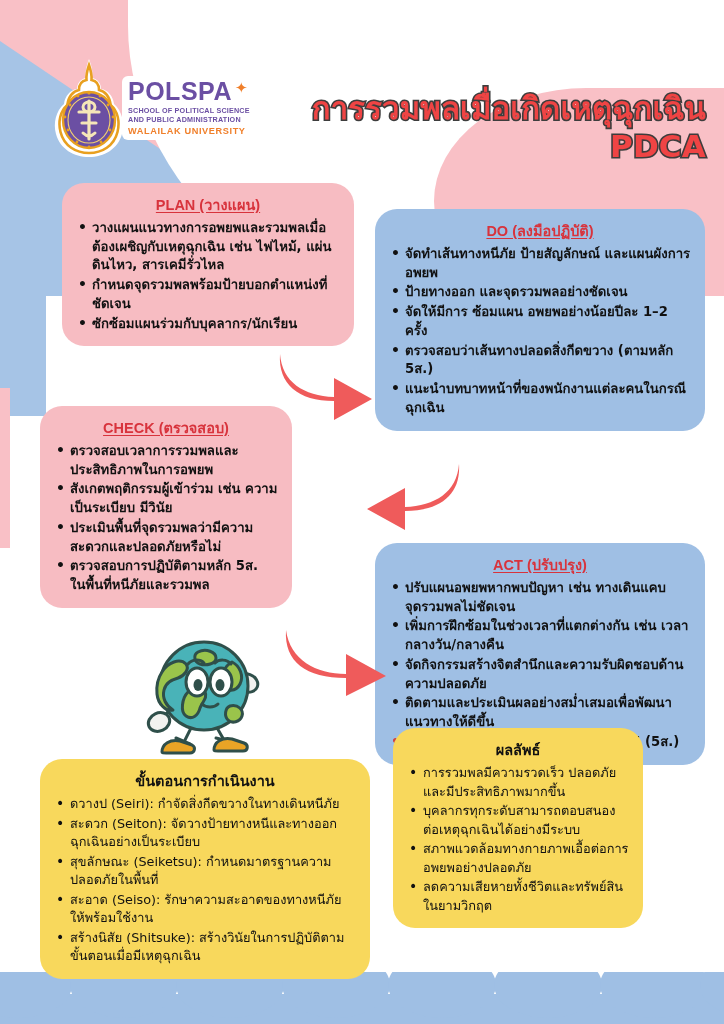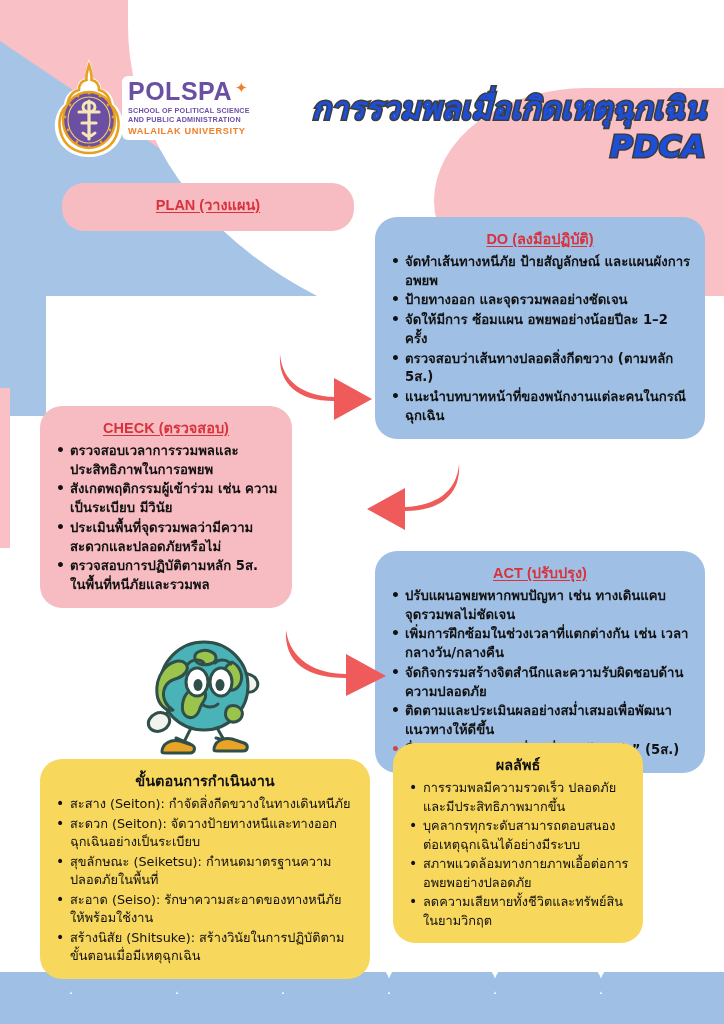--- a/index.html
+++ b/index.html
@@ -91,38 +91,38 @@
   }
   .logo-uni {
     font-size: 9.2px; font-weight: bold; color: #f07f2a;
     letter-spacing: 0.6px; margin-top: 2px;
   }
 
   .poster-title {
     position: absolute; right: 18px; top: 90px;
     width: 500px; text-align: right;
     font-family: "DejaVu Sans", sans-serif;
-    font-weight: bold; font-style: italic;
+    font-weight: bold; 
     font-size: 31px; line-height: 1.22;
-    color: #1d4ed8;
+    color: #ef4444;
     -webkit-text-stroke: 3.2px #3d3d3d;
     paint-order: stroke fill;
     letter-spacing: 0.2px;
   }
   .poster-title .line2 { display: block; }
 
   
   .card {
     position: absolute; z-index: 6;
     border-radius: 22px;
     padding: 10px 14px 12px 14px;
     color: #111111;
   }
   .card.pink { background: #f7bcc2; }
-  .card.blue { background: #9fbfe4; margin-top: 8px; }
+  .card.blue { background: #9fbfe4; }
   .card.yellow { background: #f8d85c; }
 
   .card h2 {
     text-align: center;
     font-size: 14.5px; font-weight: bold;
     color: #d8333c;
     text-decoration: underline;
     text-underline-offset: 2px;
     margin-bottom: 3px;
     font-family: Liberation Sans, sans-serif;
@@ -149,21 +149,21 @@
     font-size: 12.8px;
     line-height: 1.45;
   }
   .card li.accent-dot::before { color: #c44; }
 
   #card-plan  { left: 62px;  top: 183px; width: 292px; }
   #card-do    { left: 375px; top: 209px; width: 330px; }
   #card-check { left: 40px;  top: 406px; width: 252px; }
   #card-act   { left: 375px; top: 543px; width: 330px; }
   #card-steps { left: 40px;  top: 759px; width: 330px; }
-  #card-result{ left: 393px; top: 743px; width: 250px; }
+  #card-result{ left: 393px; top: 728px; width: 250px; }
 
   
   .arrow { position: absolute; z-index: 7; }
   #arrow-1 { left: 272px; top: 352px; }
   #arrow-2 { left: 363px; top: 462px; }
   #arrow-3 { left: 282px; top: 626px; }
 
   
   #mascot { position: absolute; left: 140px; top: 638px; z-index: 7; }
 </style>
@@ -242,20 +242,25 @@
     </div>
 
     <div class="poster-title">
       <span>การรวมพลเมื่อเกิดเหตุฉุกเฉิน</span>
       <span class="line2">PDCA</span>
     </div>
   </div>
 
   <div class="card pink" id="card-plan">
     <h2>PLAN (วางแผน)</h2>
+    <ul>
+      <li>วางแผนแนวทางการอพยพและรวมพลเมื่อต้องเผชิญกับเหตุฉุกเฉิน เช่น ไฟไหม้, แผ่นดินไหว, สารเคมีรั่วไหล</li>
+      <li>กำหนดจุดรวมพลพร้อมป้ายบอกตำแหน่งที่ชัดเจน</li>
+      <li>ซักซ้อมแผนร่วมกับบุคลากร/นักเรียน</li>
+    </ul>
   </div>
 
   <div class="card blue" id="card-do">
     <h2>DO (ลงมือปฏิบัติ)</h2>
     <ul>
       <li>จัดทำเส้นทางหนีภัย ป้ายสัญลักษณ์ และแผนผังการอพยพ</li>
       <li>ป้ายทางออก และจุดรวมพลอย่างชัดเจน</li>
       <li>จัดให้มีการ ซ้อมแผน อพยพอย่างน้อยปีละ 1–2 ครั้ง</li>
       <li>ตรวจสอบว่าเส้นทางปลอดสิ่งกีดขวาง (ตามหลัก 5ส.)</li>
       <li>แนะนำบทบาทหน้าที่ของพนักงานแต่ละคนในกรณีฉุกเฉิน</li>
@@ -279,21 +284,21 @@
       <li>เพิ่มการฝึกซ้อมในช่วงเวลาที่แตกต่างกัน เช่น เวลากลางวัน/กลางคืน</li>
       <li>จัดกิจกรรมสร้างจิตสำนึกและความรับผิดชอบด้านความปลอดภัย</li>
       <li>ติดตามและประเมินผลอย่างสม่ำเสมอเพื่อพัฒนาแนวทางให้ดีขึ้น</li>
       <li class="accent-dot">สื่อสารและอบรมต่อเนื่องเพื่อ “สร้างนิสัย” (5ส.)</li>
     </ul>
   </div>
 
   <div class="card yellow" id="card-steps">
     <h2>ขั้นตอนการกำเนินงาน</h2>
     <ul>
-      <li>สะสาง (Seiton): กำจัดสิ่งกีดขวางในทางเดินหนีภัย</li>
+      <li>ดวางป (Seiri): กำจัดสิ่งกีดขวางในทางเดินหนีภัย</li>
       <li>สะดวก (Seiton): จัดวางป้ายทางหนีและทางออกฉุกเฉินอย่างเป็นระเบียบ</li>
       <li>สุขลักษณะ (Seiketsu): กำหนดมาตรฐานความปลอดภัยในพื้นที่</li>
       <li>สะอาด (Seiso): รักษาความสะอาดของทางหนีภัยให้พร้อมใช้งาน</li>
       <li>สร้างนิสัย (Shitsuke): สร้างวินัยในการปฏิบัติตามขั้นตอนเมื่อมีเหตุฉุกเฉิน</li>
     </ul>
   </div>
 
   <div class="card yellow" id="card-result">
     <h2>ผลลัพธ์</h2>
     <ul>

